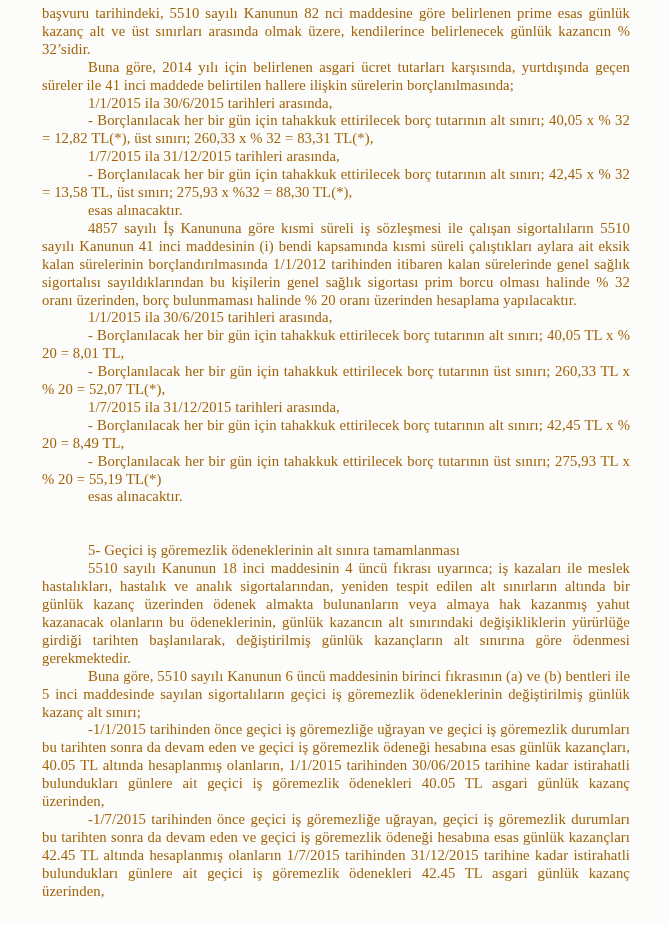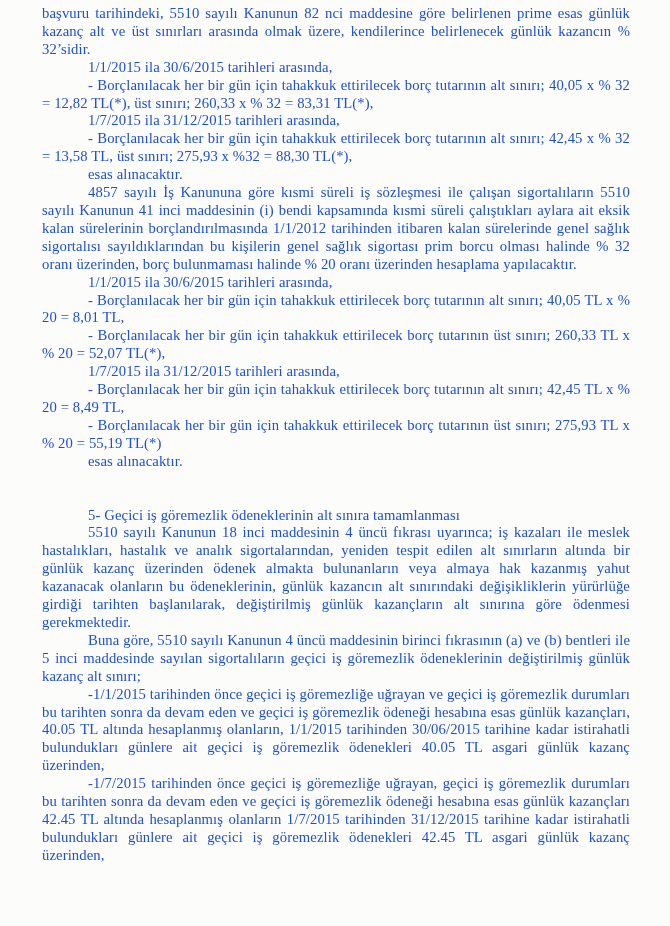--- a/index.html
+++ b/index.html
@@ -38,35 +38,36 @@
     font-weight: normal;
   }
   .spacer {
     height: 36px;
   }
 </style>
 </head>
 <body>
 
 <div class="page" style="background: rgb(252, 252, 250);">
-  <div class="doc" id="doc-body" style="color: #1d4ed8;">
+  <div class="doc" id="doc-body" style="color: #a16207;">
       <p class="para noindent">başvuru tarihindeki, 5510 sayılı Kanunun 82 nci maddesine göre belirlenen prime esas günlük kazanç alt ve üst sınırları arasında olmak üzere, kendilerince belirlenecek günlük kazancın % 32’sidir.</p>
+      <p class="para">Buna göre, 2014 yılı için belirlenen asgari ücret tutarları karşısında, yurtdışında geçen süreler ile 41 inci maddede belirtilen hallere ilişkin sürelerin borçlanılmasında;</p>
       <p class="para bold">1/1/2015 ila 30/6/2015 tarihleri arasında,</p>
       <p class="para">- Borçlanılacak her bir gün için tahakkuk ettirilecek borç tutarının alt sınırı; 40,05 x % 32 = 12,82 TL(*), üst sınırı; 260,33 x % 32 = 83,31 TL(*),</p>
       <p class="para bold">1/7/2015 ila 31/12/2015 tarihleri arasında,</p>
       <p class="para">- Borçlanılacak her bir gün için tahakkuk ettirilecek borç tutarının alt sınırı; 42,45  x % 32 =  13,58 TL, üst sınırı; 275,93  x %32 = 88,30 TL(*),</p>
       <p class="para">esas alınacaktır.</p>
       <p class="para">4857 sayılı İş Kanununa göre kısmi süreli iş sözleşmesi ile çalışan sigortalıların 5510 sayılı Kanunun 41 inci maddesinin (i) bendi kapsamında kısmi süreli çalıştıkları aylara ait eksik kalan sürelerinin borçlandırılmasında 1/1/2012 tarihinden itibaren kalan sürelerinde genel sağlık sigortalısı sayıldıklarından bu kişilerin genel sağlık sigortası prim borcu olması halinde % 32 oranı üzerinden, borç bulunmaması halinde % 20 oranı üzerinden hesaplama yapılacaktır.</p>
       <p class="para bold">1/1/2015 ila 30/6/2015 tarihleri arasında,</p>
       <p class="para">- Borçlanılacak her bir gün için tahakkuk ettirilecek borç tutarının alt sınırı; 40,05 TL x % 20 = 8,01 TL,</p>
       <p class="para">- Borçlanılacak her bir gün için tahakkuk ettirilecek borç tutarının üst sınırı; 260,33 TL x % 20 = 52,07 TL(*),</p>
       <p class="para bold">1/7/2015 ila 31/12/2015 tarihleri arasında,</p>
       <p class="para">- Borçlanılacak her bir gün için tahakkuk ettirilecek borç tutarının alt sınırı; 42,45 TL x % 20 = 8,49 TL,</p>
       <p class="para">- Borçlanılacak her bir gün için tahakkuk ettirilecek borç tutarının üst sınırı; 275,93 TL x % 20 = 55,19 TL(*)</p>
       <p class="para">esas alınacaktır.</p>
       <div class="spacer"></div>
       <p class="para bold">5- Geçici iş göremezlik ödeneklerinin alt sınıra tamamlanması</p>
       <p class="para">5510 sayılı Kanunun 18 inci maddesinin 4 üncü fıkrası uyarınca; iş kazaları ile meslek hastalıkları, hastalık ve analık sigortalarından, yeniden tespit edilen alt sınırların altında bir günlük kazanç üzerinden ödenek almakta bulunanların veya almaya hak kazanmış yahut kazanacak olanların bu ödeneklerinin, günlük kazancın alt sınırındaki değişikliklerin yürürlüğe girdiği tarihten başlanılarak, değiştirilmiş günlük kazançların alt sınırına göre ödenmesi gerekmektedir.</p>
-      <p class="para bold">Buna göre, 5510 sayılı Kanunun 4 üncü maddesinin birinci fıkrasının (a) ve (b) bentleri ile 5 inci maddesinde sayılan sigortalıların geçici iş göremezlik ödeneklerinin değiştirilmiş günlük kazanç alt sınırı;</p>
+      <p class="para bold">Buna göre, 5510 sayılı Kanunun 6 üncü maddesinin birinci fıkrasının (a) ve (b) bentleri ile 5 inci maddesinde sayılan sigortalıların geçici iş göremezlik ödeneklerinin değiştirilmiş günlük kazanç alt sınırı;</p>
       <p class="para">-1/1/2015 tarihinden önce geçici iş göremezliğe uğrayan ve geçici iş göremezlik durumları bu tarihten sonra da devam eden ve geçici iş göremezlik ödeneği hesabına esas günlük kazançları, 40.05 TL altında hesaplanmış olanların, 1/1/2015 tarihinden 30/06/2015 tarihine kadar istirahatli bulundukları günlere ait geçici iş göremezlik ödenekleri 40.05 TL asgari günlük kazanç üzerinden,</p>
       <p class="para">-1/7/2015 tarihinden önce geçici iş göremezliğe uğrayan, geçici iş göremezlik durumları bu tarihten sonra da devam eden ve geçici iş göremezlik ödeneği hesabına esas günlük kazançları 42.45 TL altında hesaplanmış olanların 1/7/2015 tarihinden 31/12/2015 tarihine kadar istirahatli bulundukları günlere ait geçici iş göremezlik ödenekleri 42.45 TL asgari günlük kazanç üzerinden,</p>
     </div>
 </div>
 
 </body></html>

